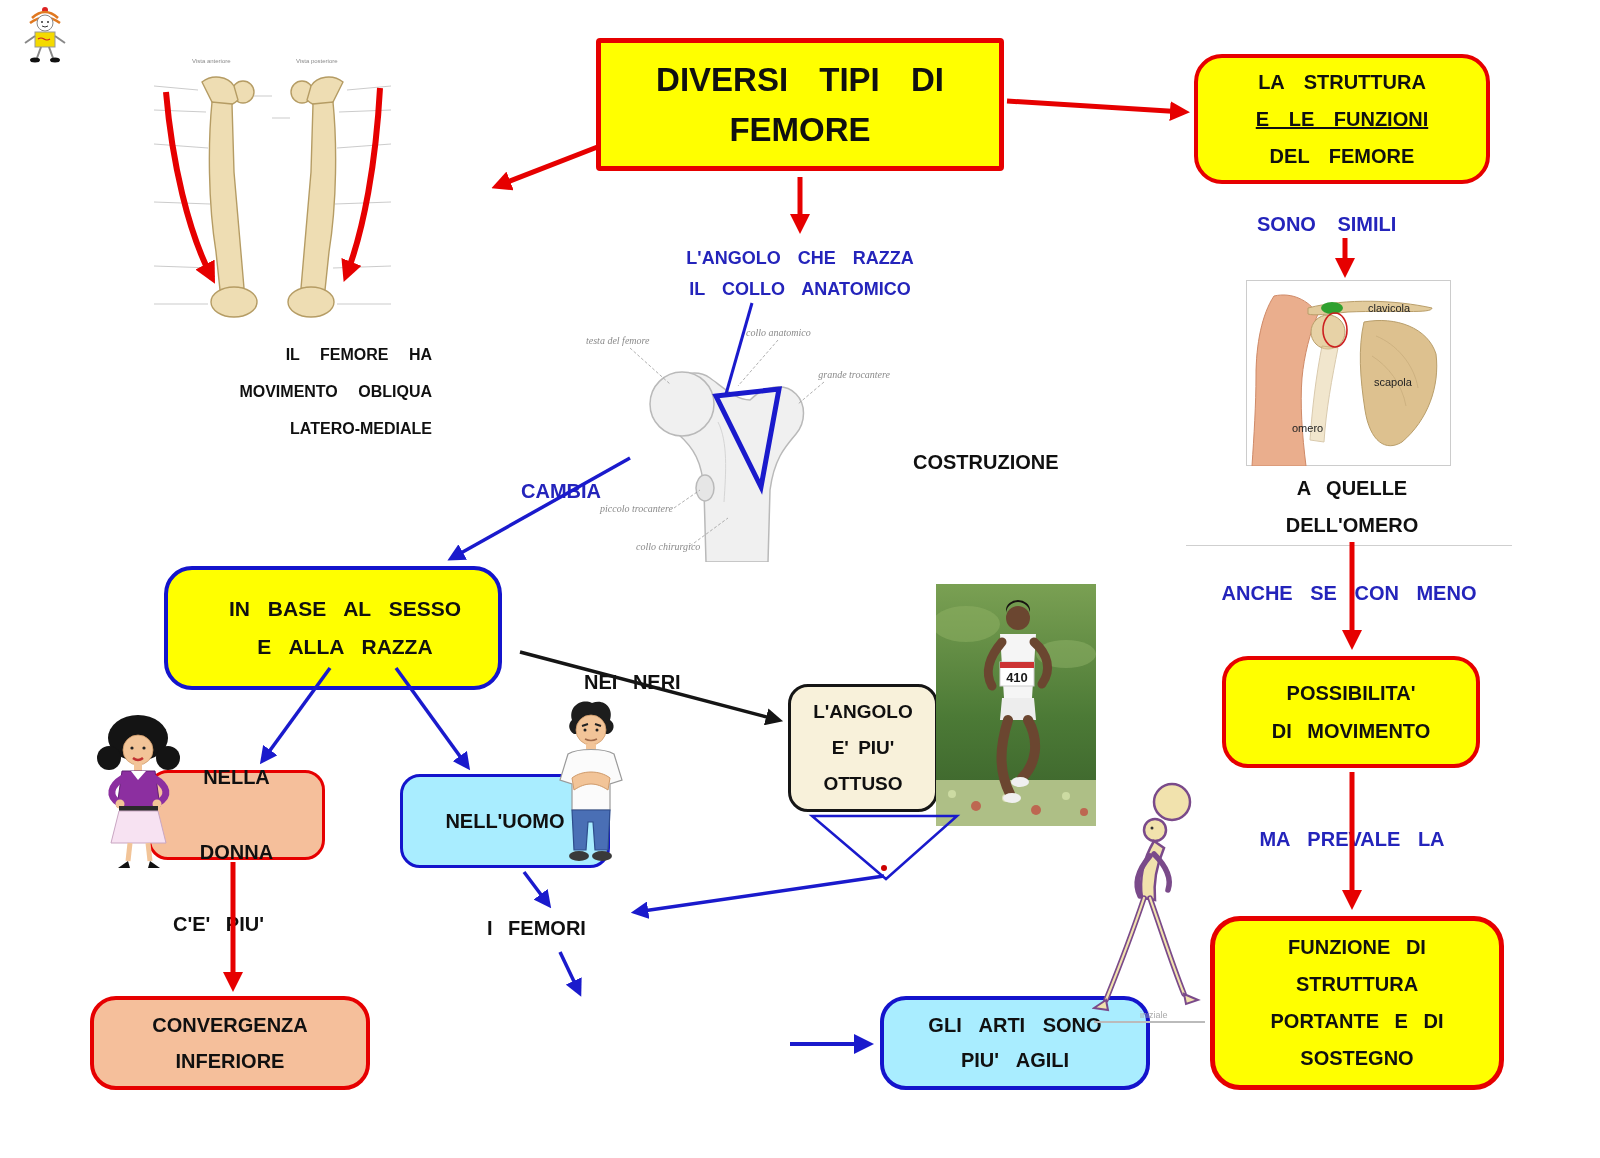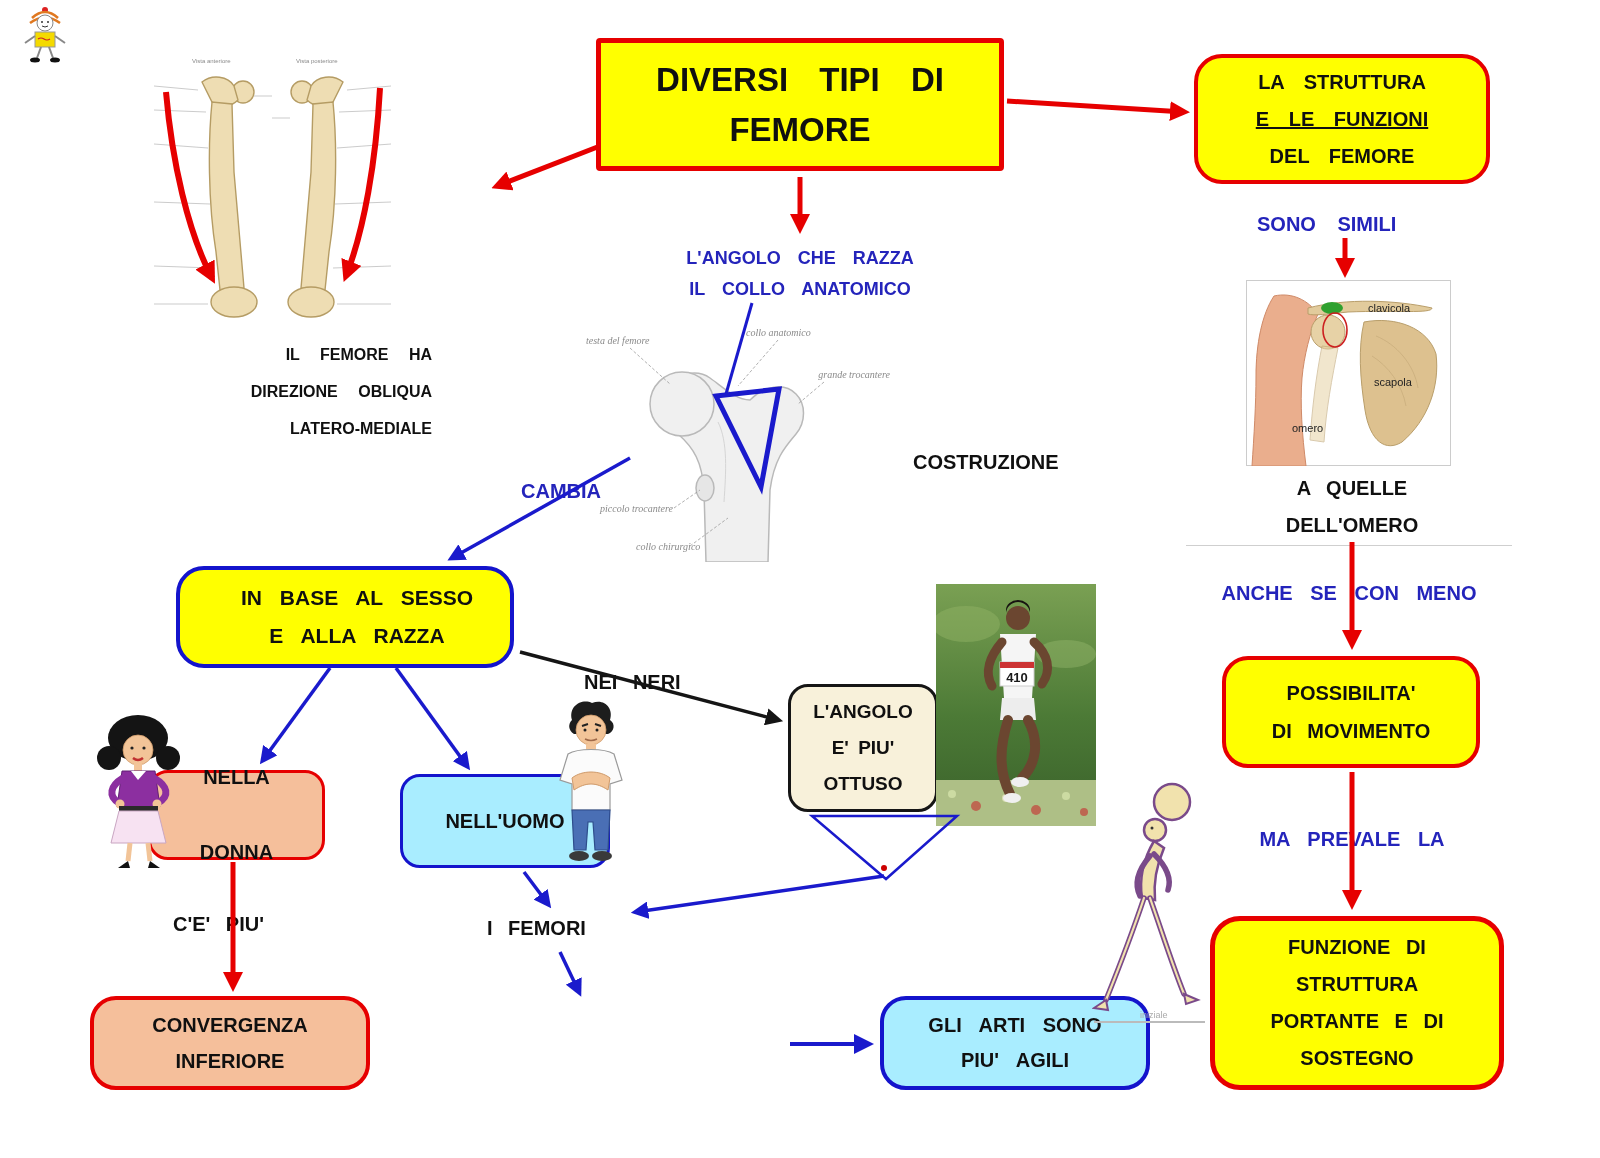--- a/index.html
+++ b/index.html
@@ -229,21 +229,21 @@
     <div class="nl" style="font-size:33px;word-spacing:22px;line-height:50px;">DIVERSI TIPI DI</div>
     <div class="nl" style="font-size:33px;word-spacing:22px;line-height:50px;">FEMORE</div>
   </div>
 
   <div class="node z3" style="left:1194px;top:54px;width:296px;height:130px;border:4px solid #e60000;border-radius:28px;">
     <div class="nl" style="font-size:20px;word-spacing:14px;line-height:37px;">LA STRUTTURA</div>
     <div class="nl" style="font-size:20px;word-spacing:14px;line-height:37px;text-decoration:underline;">E LE FUNZIONI</div>
     <div class="nl" style="font-size:20px;word-spacing:14px;line-height:37px;">DEL FEMORE</div>
   </div>
 
-  <div class="node z3" style="left:176px;top:566px;width:338px;height:102px;border:4px solid #1414cc;border-radius:28px;padding-left:24px;">
+  <div class="node z3" style="left:164px;top:566px;width:338px;height:124px;border:4px solid #1414cc;border-radius:28px;padding-left:24px;">
     <div class="nl" style="font-size:21px;word-spacing:12px;line-height:38px;">IN BASE AL SESSO</div>
     <div class="nl" style="font-size:21px;word-spacing:12px;line-height:38px;">E ALLA RAZZA</div>
   </div>
 
   <div class="node z3" style="left:788px;top:684px;width:150px;height:128px;border:3px solid #151515;border-radius:20px;background:#f8f1da;">
     <div class="nl" style="font-size:19px;word-spacing:4px;line-height:36px;">L'ANGOLO</div>
     <div class="nl" style="font-size:19px;word-spacing:4px;line-height:36px;">E' PIU'</div>
     <div class="nl" style="font-size:19px;word-spacing:4px;line-height:36px;">OTTUSO</div>
   </div>
 
@@ -274,21 +274,21 @@
 
   <div class="node z3" style="left:1210px;top:916px;width:294px;height:174px;border:5px solid #e60000;border-radius:30px;">
     <div class="nl" style="font-size:20px;word-spacing:10px;line-height:37px;">FUNZIONE DI</div>
     <div class="nl" style="font-size:20px;word-spacing:10px;line-height:37px;">STRUTTURA</div>
     <div class="nl" style="font-size:20px;word-spacing:10px;line-height:37px;">PORTANTE E DI</div>
     <div class="nl" style="font-size:20px;word-spacing:10px;line-height:37px;">SOSTEGNO</div>
   </div>
 
   <div class="lbl z3" style="left:128px;top:336px;width:304px;font-size:16px;line-height:37px;word-spacing:16px;text-align:right;">
     <span class="nl">IL FEMORE HA</span>
-    <span class="nl">DIREZIONE OBLIQUA</span>
+    <span class="nl">MOVIMENTO OBLIQUA</span>
     <span class="nl">LATERO-MEDIALE</span>
   </div>
 
   <div class="lbl blue z3" style="left:640px;top:243px;width:320px;font-size:18px;line-height:31px;word-spacing:12px;">
     <span class="nl">L'ANGOLO CHE RAZZA</span>
     <span class="nl">IL COLLO ANATOMICO</span>
   </div>
 
   <div class="lbl z3" style="left:913px;top:451px;font-size:20px;word-spacing:6px;">COSTRUZIONE</div>
 

